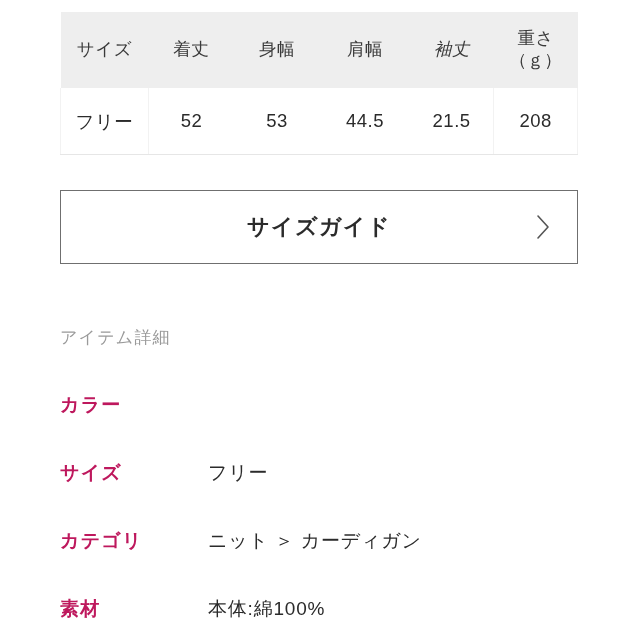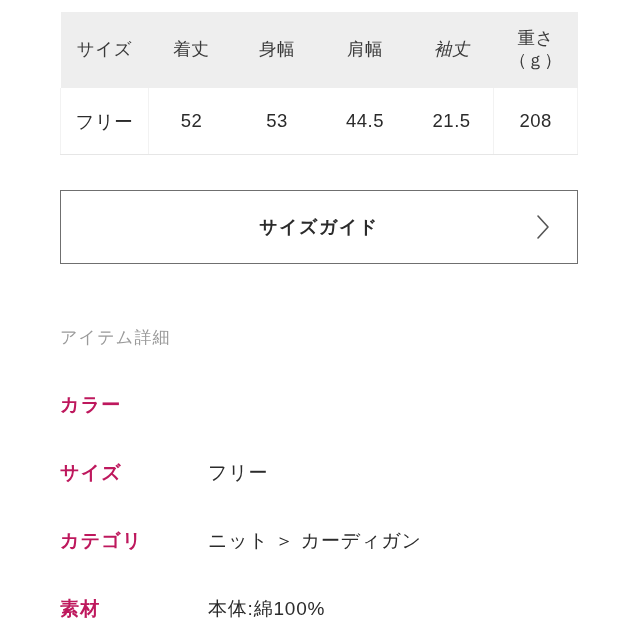--- a/index.html
+++ b/index.html
@@ -89,21 +89,21 @@
     box-sizing: border-box;
     border: 1px solid #6f6f6f;
     background: #ffffff;
     display: flex;
     align-items: center;
     justify-content: center;
     cursor: pointer;
     padding: 0;
   }
   .size-guide-label {
-    font-size: 18px;
+    font-size: 22px;
     font-weight: bold;
     color: #2b2b2b;
     letter-spacing: 1.5px;
   }
   .size-guide-chev {
     position: absolute;
     right: 26px;
     top: 50%;
     transform: translateY(-50%);
     width: 16px;

